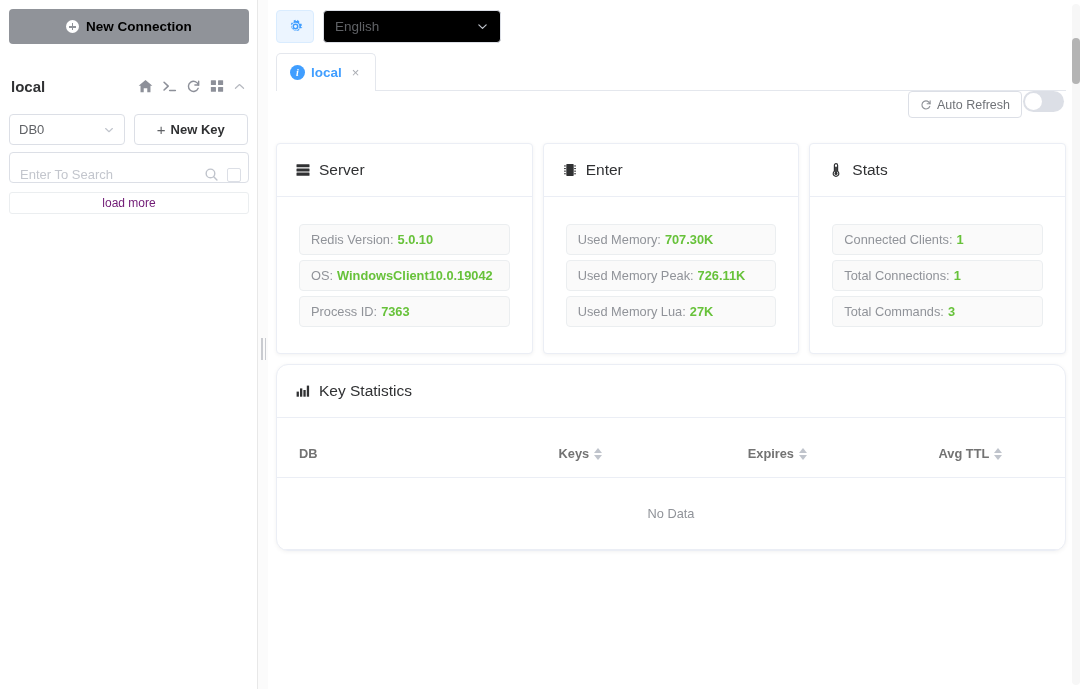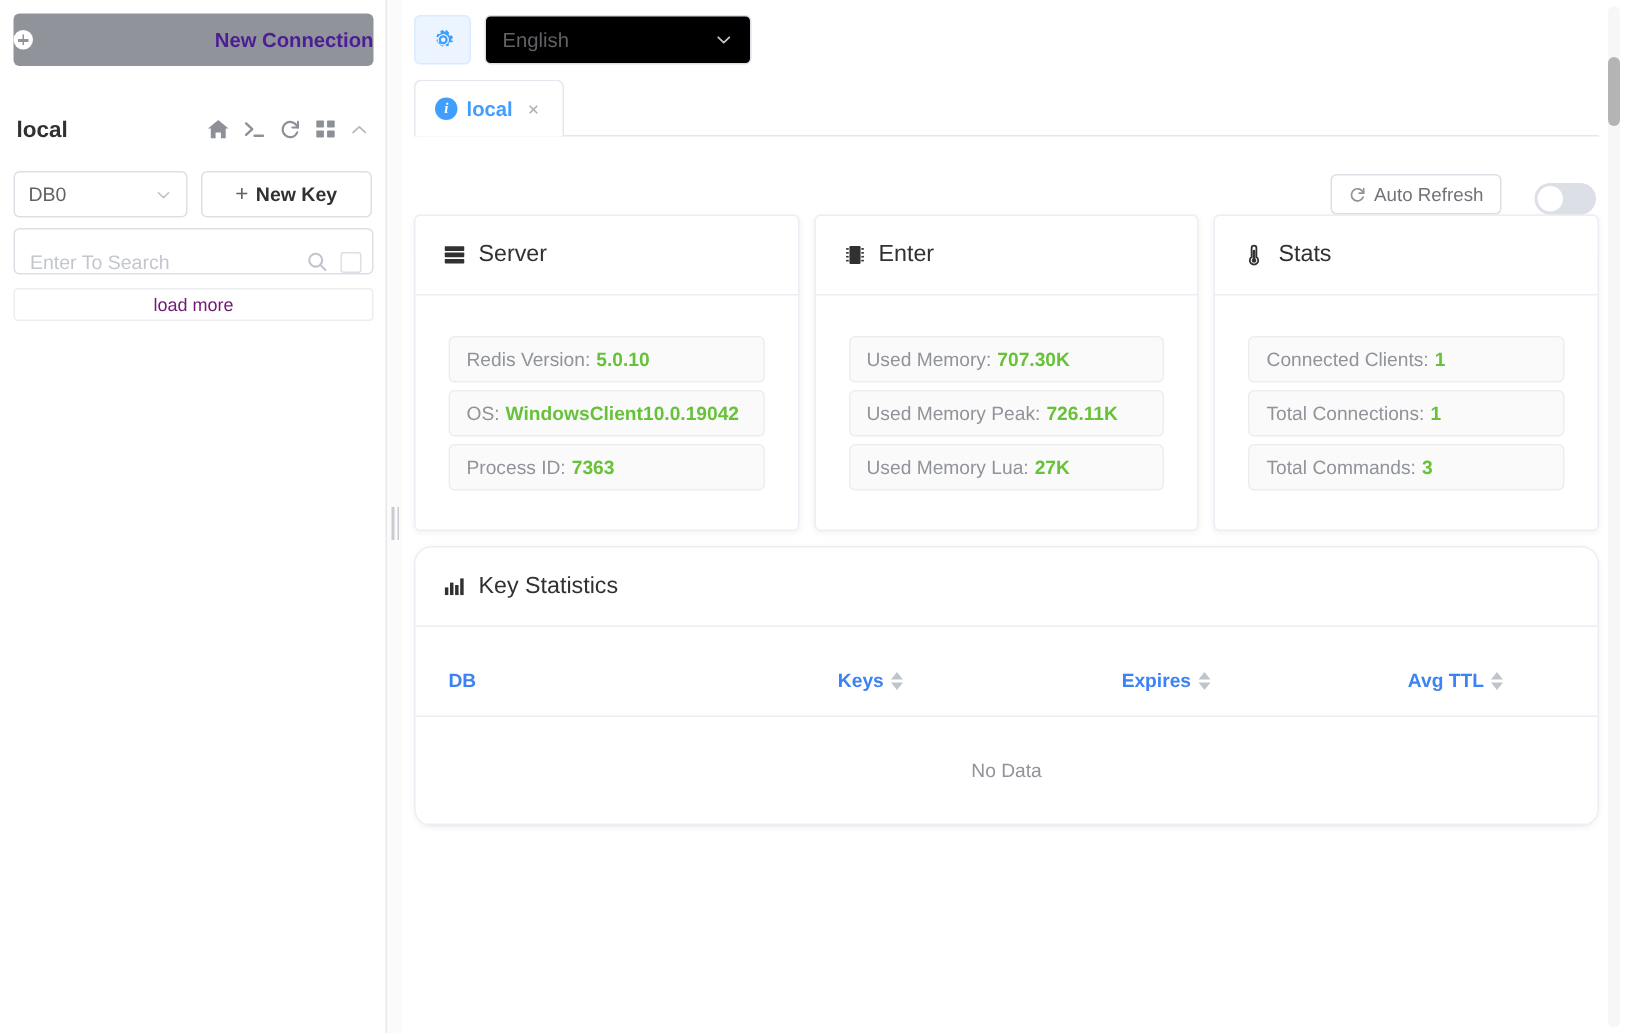--- a/index.html
+++ b/index.html
@@ -19,25 +19,25 @@
     width: 258px; height: 689px;
     background: #ffffff;
     border-right: 1px solid #e8e8e8;
     padding: 9px 9px 0 9px;
     flex: 0 0 258px;
     position: relative;
   }
   .new-conn-btn {
     width: 240px; height: 35px;
     background: #909399;
-    color: #4c1d95;
+    color: #000000;
     border: none; border-radius: 4px;
     font-size: 13.5px; font-weight: bold;
     font-family: "Liberation Sans", sans-serif;
-    display: flex; align-items: center; justify-content: space-between;
+    display: flex; align-items: center; justify-content: center;
     gap: 7px;
     cursor: pointer;
   }
   .circ-plus {
     width: 13px; height: 13px; border-radius: 50%;
     background: #ffffff; position: relative; display: inline-block;
     flex: 0 0 13px;
   }
   .circ-plus::before, .circ-plus::after {
     content: ""; position: absolute; background: #909399;
@@ -183,22 +183,22 @@
   }
   .tab-label { color: #409eff; font-size: 13.5px; font-weight: bold; }
   .tab-close { color: #a9acb3; font-size: 13px; margin-left: 4px; cursor: pointer; }
 
   .content-scroll {
     height: 598px; overflow: hidden;
     padding: 0 18px 0 8px;
     background: #fff;
   }
   .refresh-row {
-    height: 52px; display: flex; align-items: flex-end; justify-content: flex-end;
-    gap: 22px; padding-right: 2px;
+    height: 52px; display: flex; align-items: flex-start; justify-content: flex-end;
+    gap: 1px; padding-right: 2px;
   }
   .refresh-btn {
     height: 27px; border: 1px solid #dcdfe6; border-radius: 4px;
     background: #fff; color: #707378;
     font-size: 12.5px;
     display: flex; align-items: center; gap: 5px;
     padding: 0 11px; cursor: pointer;
     font-family: "Liberation Sans", sans-serif;
   }
   .toggle {
@@ -243,21 +243,21 @@
   .panel {
     margin-top: 10px;
     background: #fff;
     border: 1px solid #ebeef5;
     border-radius: 12px;
     box-shadow: 0 1px 4px rgba(0,0,0,.055);
     overflow: hidden;
   }
   .table { width: 100%; border-collapse: collapse; }
   .table th {
-    font-size: 12.8px; color: #3b82f6; font-weight: bold;
+    font-size: 12.8px; color: #737373; font-weight: bold;
     padding: 28px 0 16px 0;
     border-bottom: 1px solid #ebeef5;
     text-align: center;
   }
   .table th.first { text-align: left; padding-left: 22px; }
   .th-in { display: inline-flex; align-items: center; gap: 5px; }
   .sorter { display: inline-flex; flex-direction: column; gap: 2px; }
   .sorter i { display: block; width: 0; height: 0; border-left: 4px solid transparent; border-right: 4px solid transparent; }
   .sorter .up { border-bottom: 5px solid #c0c4cc; }
   .sorter .dn { border-top: 5px solid #c0c4cc; }

